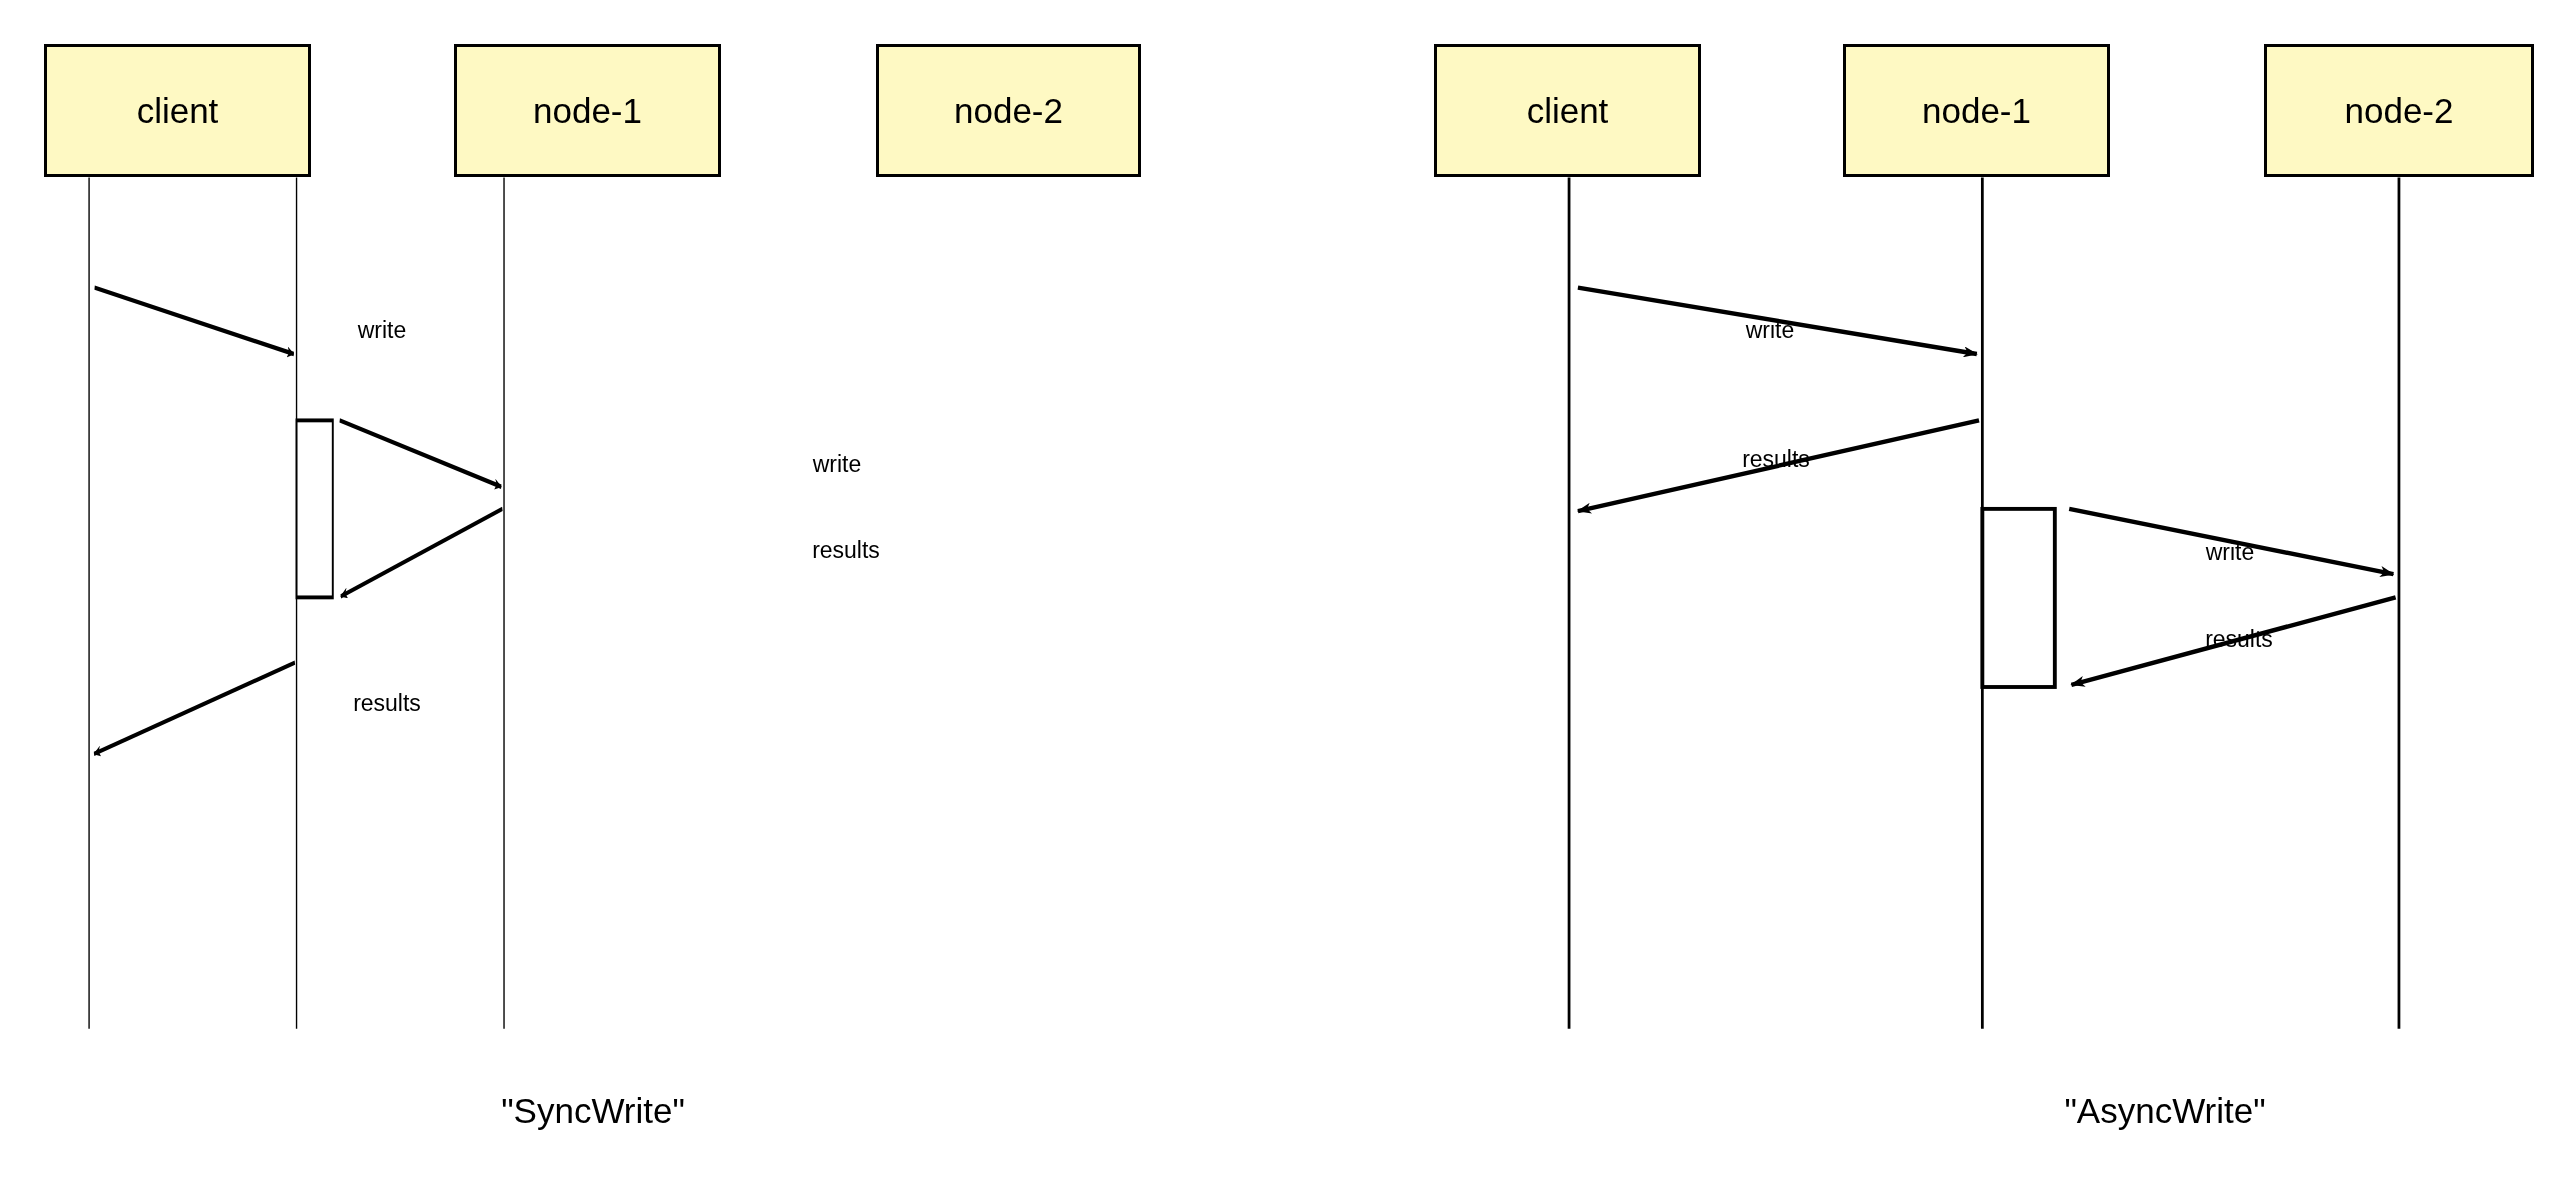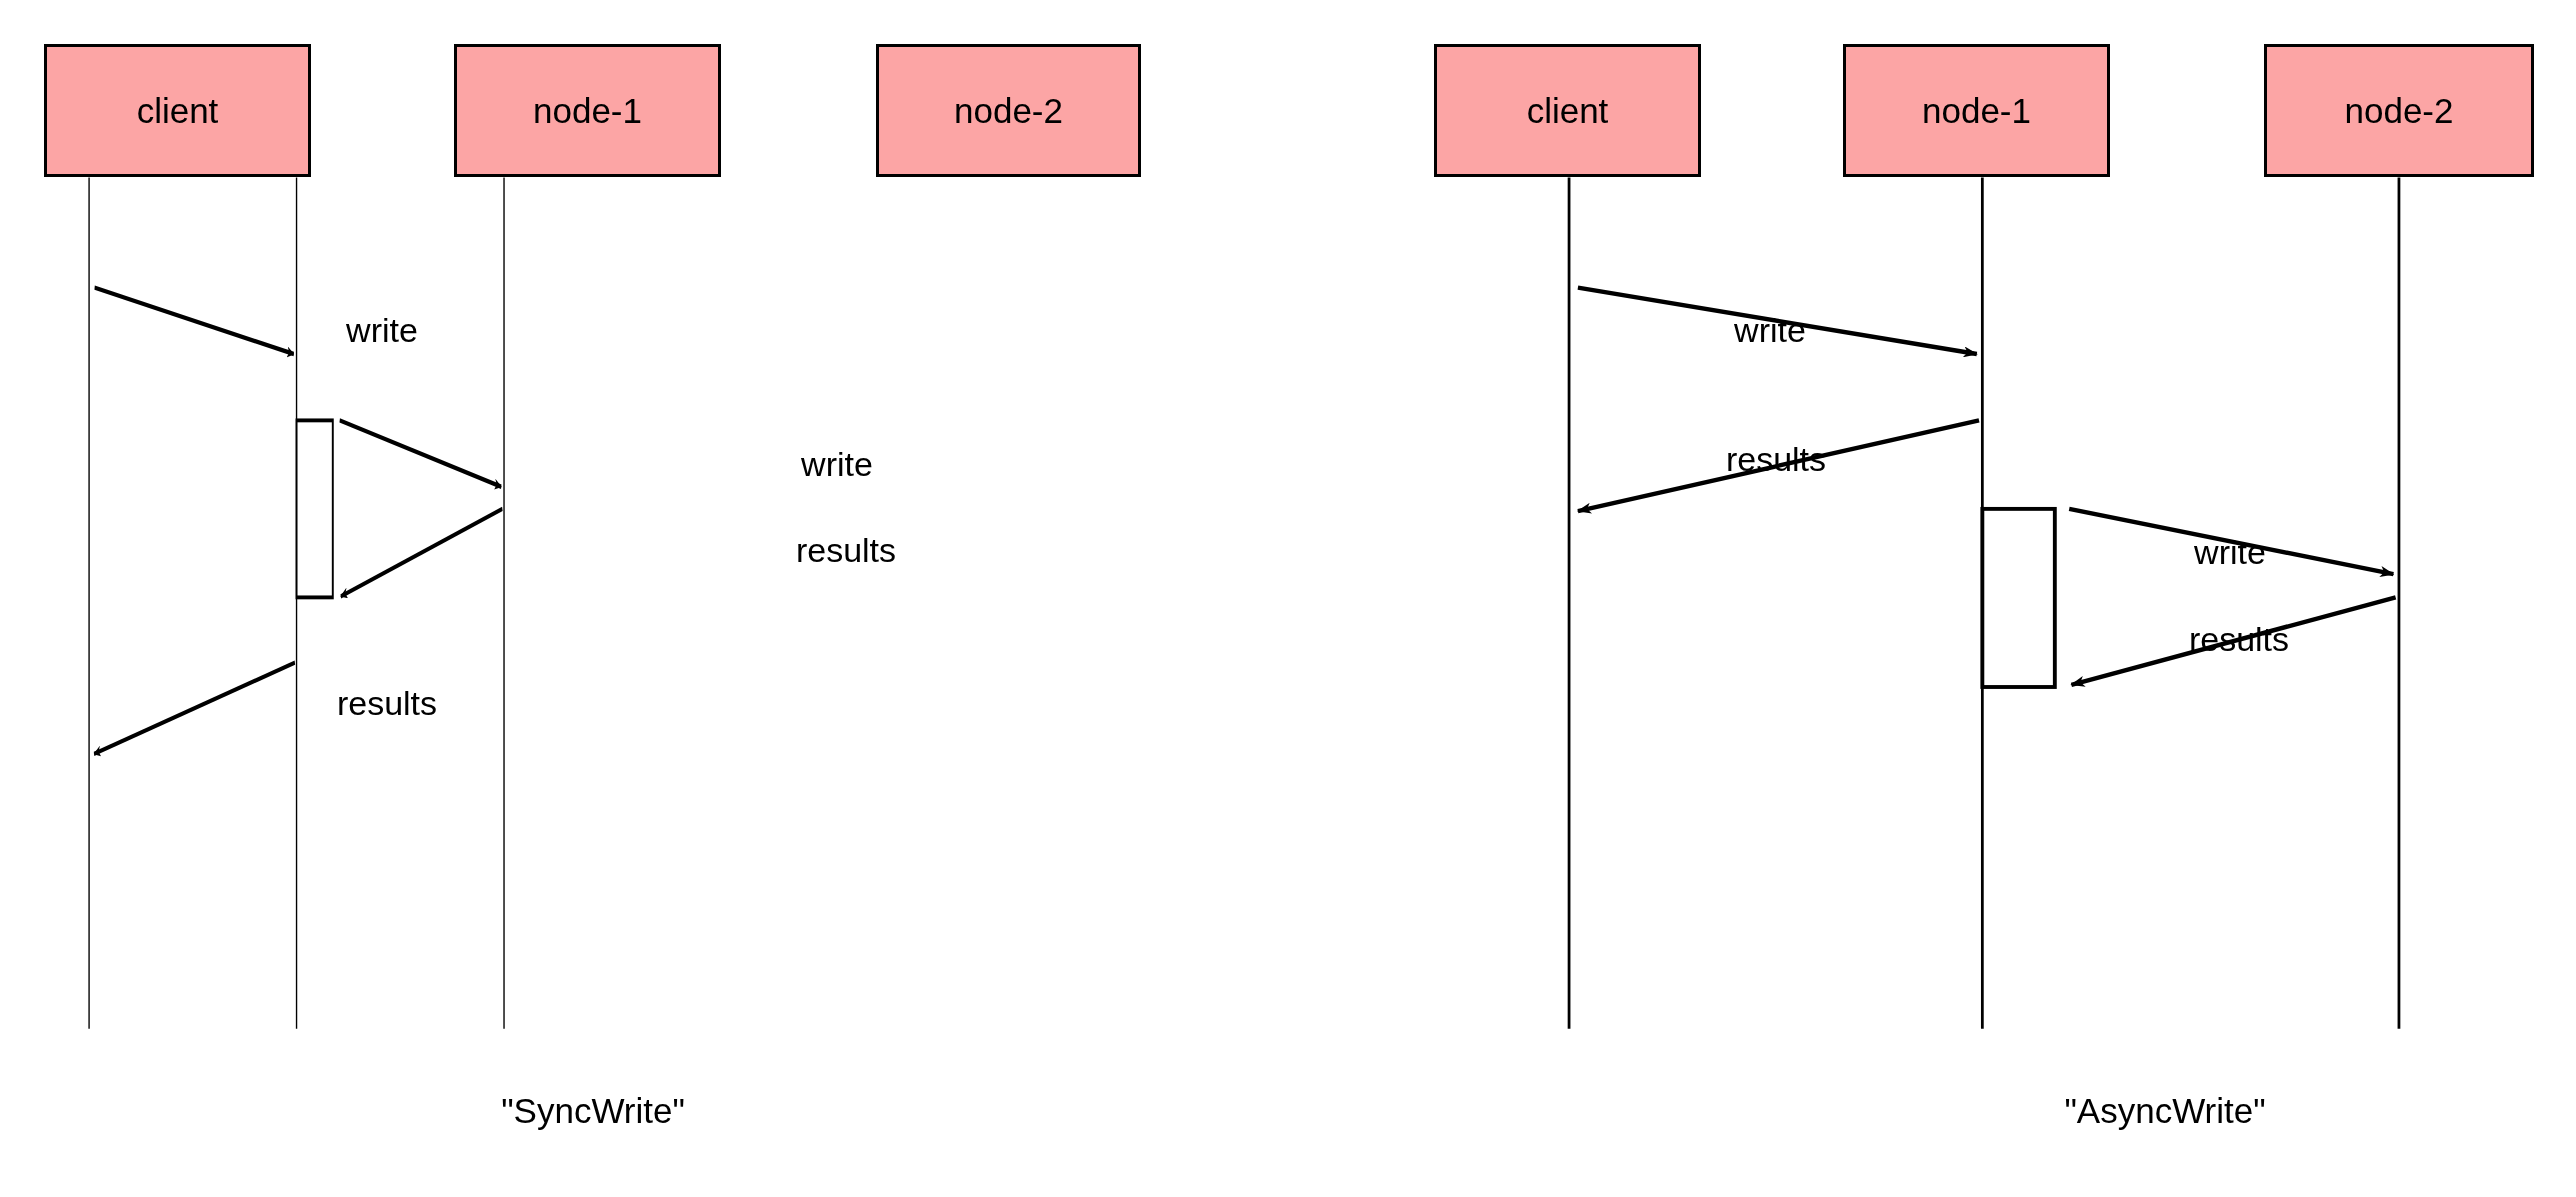--- a/index.html
+++ b/index.html
@@ -35,37 +35,37 @@
     left: 0;
     top: 0;
     width: 100%;
     height: 100%;
     overflow: visible;
   }
 
   .lifeline-box {
     position: absolute;
     border: 3.3px solid #000000;
-    background: #fca5a5;
+    background: #fef9c3;
     box-sizing: border-box;
     display: flex;
     align-items: center;
     justify-content: center;
   }
   .lifeline-box .participant-label {
     font-size: 35px;
     line-height: 1;
     color: #000000;
     font-family: "Liberation Sans", sans-serif;
     white-space: nowrap;
   }
 
   .msg-label {
     position: absolute;
-    font-size: 34px;
+    font-size: 23px;
     line-height: 1;
     color: #000000;
     font-family: "Liberation Sans", sans-serif;
     white-space: nowrap;
     transform: translate(-50%, -50%);
     background: transparent;
   }
 
   .caption {
     position: absolute;

